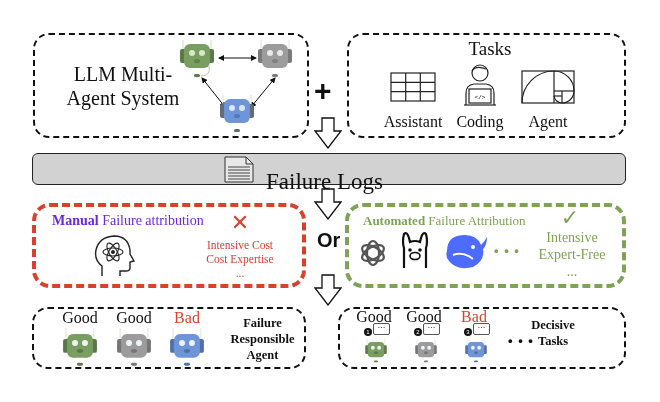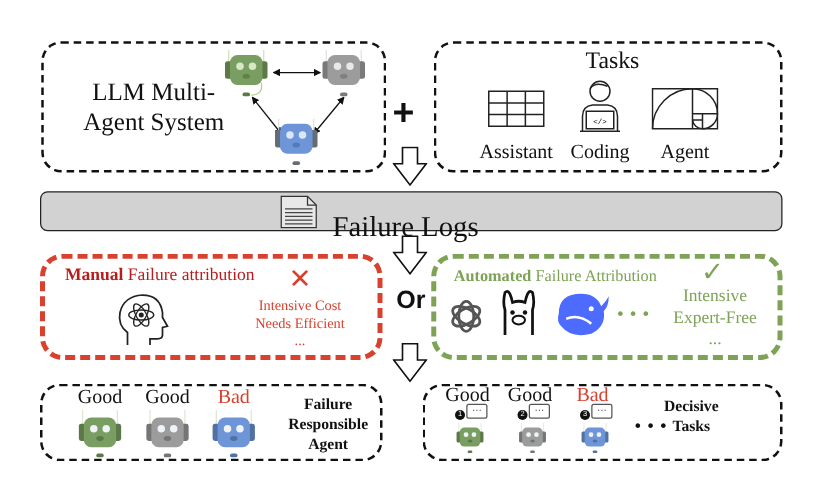--- a/index.html
+++ b/index.html
@@ -124,36 +124,36 @@
   <path d="M22,1 L22,8 L29,8" fill="none" stroke="#333" stroke-width="1"></path>
   <line x1="4" y1="11" x2="26" y2="11" stroke="#444" stroke-width="1"></line>
   <line x1="4" y1="14" x2="26" y2="14" stroke="#444" stroke-width="1"></line>
   <line x1="4" y1="17" x2="26" y2="17" stroke="#444" stroke-width="1"></line>
   <line x1="4" y1="20" x2="26" y2="20" stroke="#444" stroke-width="1"></line>
   <line x1="4" y1="23" x2="26" y2="23" stroke="#444" stroke-width="1"></line>
 </svg>
 <div class="abs serif" style="left:266px; top:156px; font-size:23px; line-height:28px;margin-top:12px;">Failure Logs</div>
 
 <div class="red-box" style="left:32px; top:203px; width:274px; height:85px;"></div>
-<div class="abs serif" style="left:52px; top:213px; font-size:14px; color:#b91c1c;">
+<div class="abs serif" style="left:52px; top:213px; font-size:14px; color:#6d28d9;">
   <b>Manual</b><span> Failure attribution</span>
 </div>
 <svg class="abs" style="left:92px; top:234px;" width="44" height="44" viewBox="0 0 44 44">
   <path d="M10,42 L10,32 Q2,26 4,16 Q7,3 22,2 Q36,2 38,16 L38,20 L42,27 L38,28 L38,34 Q38,37 34,37 L28,37 L28,42" fill="none" stroke="#222" stroke-width="1.4"></path>
   <g transform="translate(21,18)">
     <ellipse rx="10" ry="4" fill="none" stroke="#222" stroke-width="1.1"></ellipse>
     <ellipse rx="10" ry="4" transform="rotate(60)" fill="none" stroke="#222" stroke-width="1.1"></ellipse>
     <ellipse rx="10" ry="4" transform="rotate(-60)" fill="none" stroke="#222" stroke-width="1.1"></ellipse>
     <circle r="2" fill="#222"></circle>
   </g>
 </svg>
 <div class="abs sans center-text" style="left:225px; top:210px; width:30px; font-size:22px; color:#d9412f;">✕</div>
 <div class="abs serif center-text" style="left:195px; top:238px; width:90px; font-size:11.5px; line-height:14px; color:#d9412f;">
   <div>Intensive Cost</div>
-  <div>Needs Efficient</div>
+  <div>Cost Expertise</div>
   <div>...</div>
 </div>
 
 <div class="abs sans" style="left:317px; top:229px; font-size:20px; font-weight:bold;">Or</div>
 
 <div class="green-box" style="left:345px; top:203px; width:281px; height:85px;"></div>
 <div class="abs serif" style="left:363px; top:213px; font-size:13px; color:#7ea356;">
   <b>Automated</b><span> Failure Attribution</span>
 </div>
 

